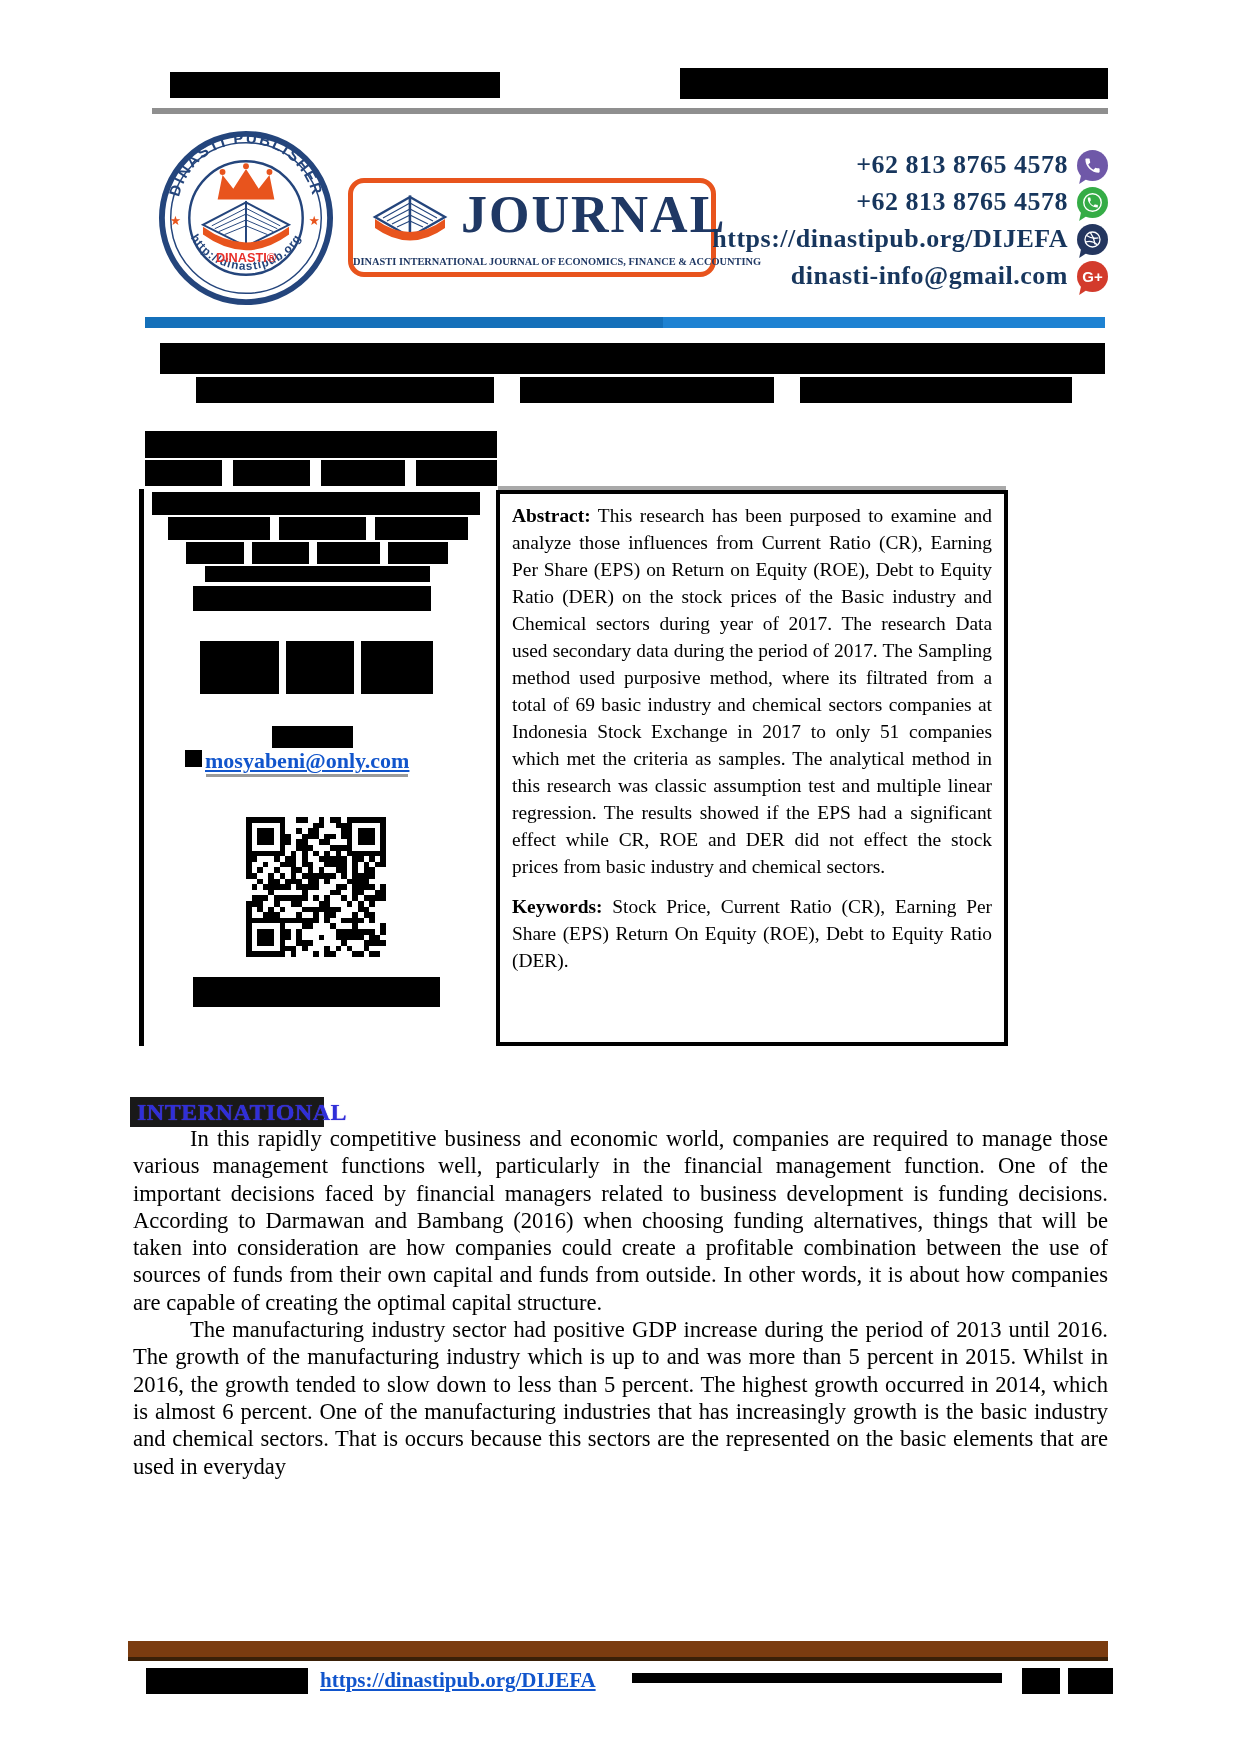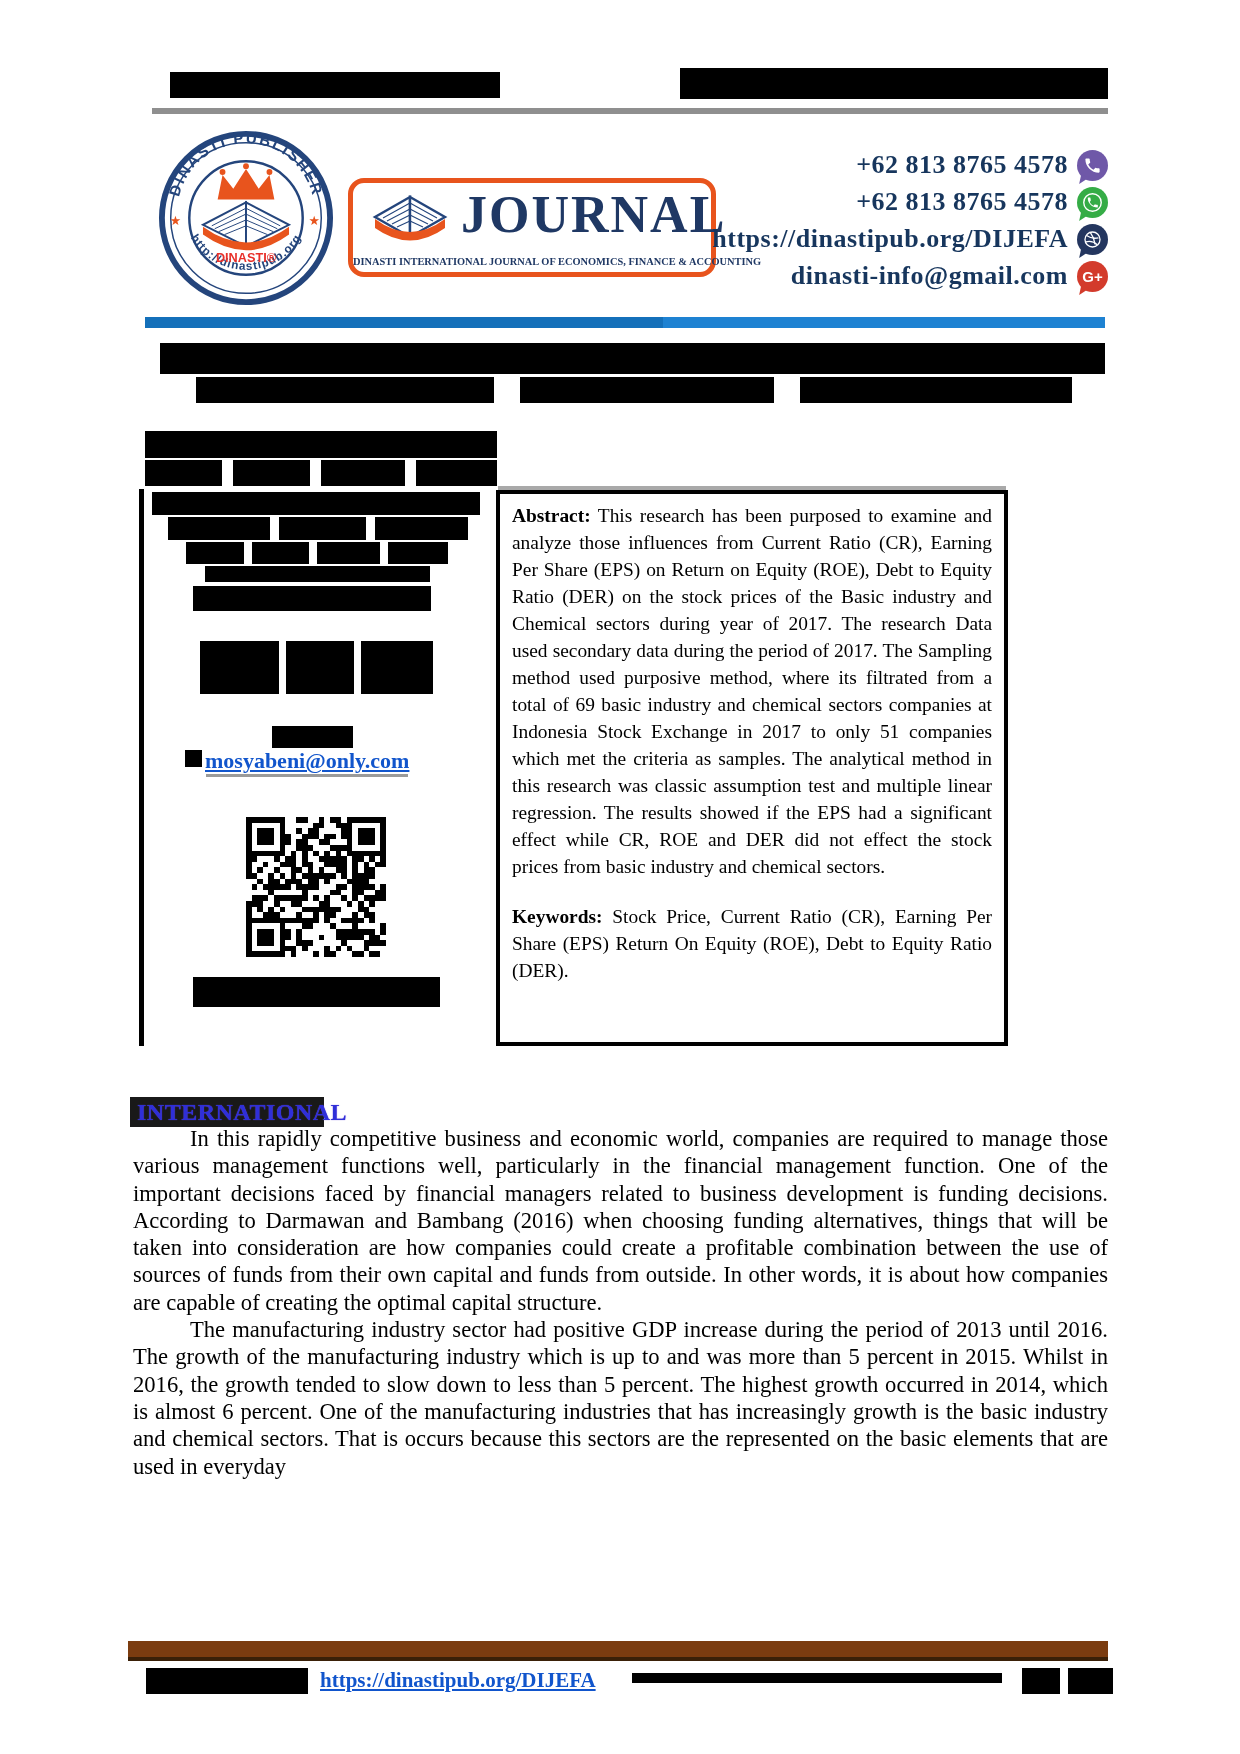--- a/index.html
+++ b/index.html
@@ -22,21 +22,21 @@
   .ic-gp span{color:#fff;font-family:"Liberation Sans",sans-serif;font-weight:bold;font-size:15px;line-height:1;}
   
   .banner{position:absolute;left:348px;top:178px;width:368px;height:99px;background:#fff;border:5px solid #e8541d;border-radius:16px;box-sizing:border-box;}
   .banner .acronym{position:absolute;left:108px;top:2px;font-size:52px;font-weight:bold;color:#1f3864;letter-spacing:2px;}
   .banner .subtitle{position:absolute;left:0;right:0;bottom:5px;text-align:center;font-size:10.4px;font-weight:bold;color:#1f3864;font-family:"Liberation Serif",serif;white-space:nowrap;}
   .banner svg.book{position:absolute;left:14px;top:8px;}
   
   .abstract-box{position:absolute;left:496px;top:490px;width:512px;height:556px;border:4px solid #000;box-sizing:border-box;
                 padding:8px 12px 6px 12px;overflow:hidden;box-shadow:0 -6px 0 -2px #a9a9a9;}
   .abstract-box p{margin:0;font-size:19.4px;line-height:27px;text-align:justify;}
-  .abstract-box p + p{margin-top:23px;}
+  .abstract-box p + p{margin-top:13px;}
   
   .intro-head{position:absolute;left:130px;top:1097px;width:194px;height:30px;background:#191919;display:flex;align-items:center;}
   .intro-head span{color:#2f2fd8;font-weight:bold;font-size:24px;padding-left:7px;letter-spacing:.5px;text-shadow:0 0 1px #6a4ae0;}
   .bodytext{position:absolute;left:133px;top:1125px;width:975px;}
   .bodytext p{margin:0;font-size:22.6px;line-height:27.3px;text-align:justify;text-indent:57px;}
   
   .bluelink{color:#1155cc;font-weight:bold;text-decoration:underline;cursor:pointer;}
   .email-link{position:absolute;left:205px;top:748px;font-size:22px;box-shadow:0 4px 0 -1px #9a9a9a;}
   .footer-link{position:absolute;left:320px;top:1668px;font-size:21px;}
   

